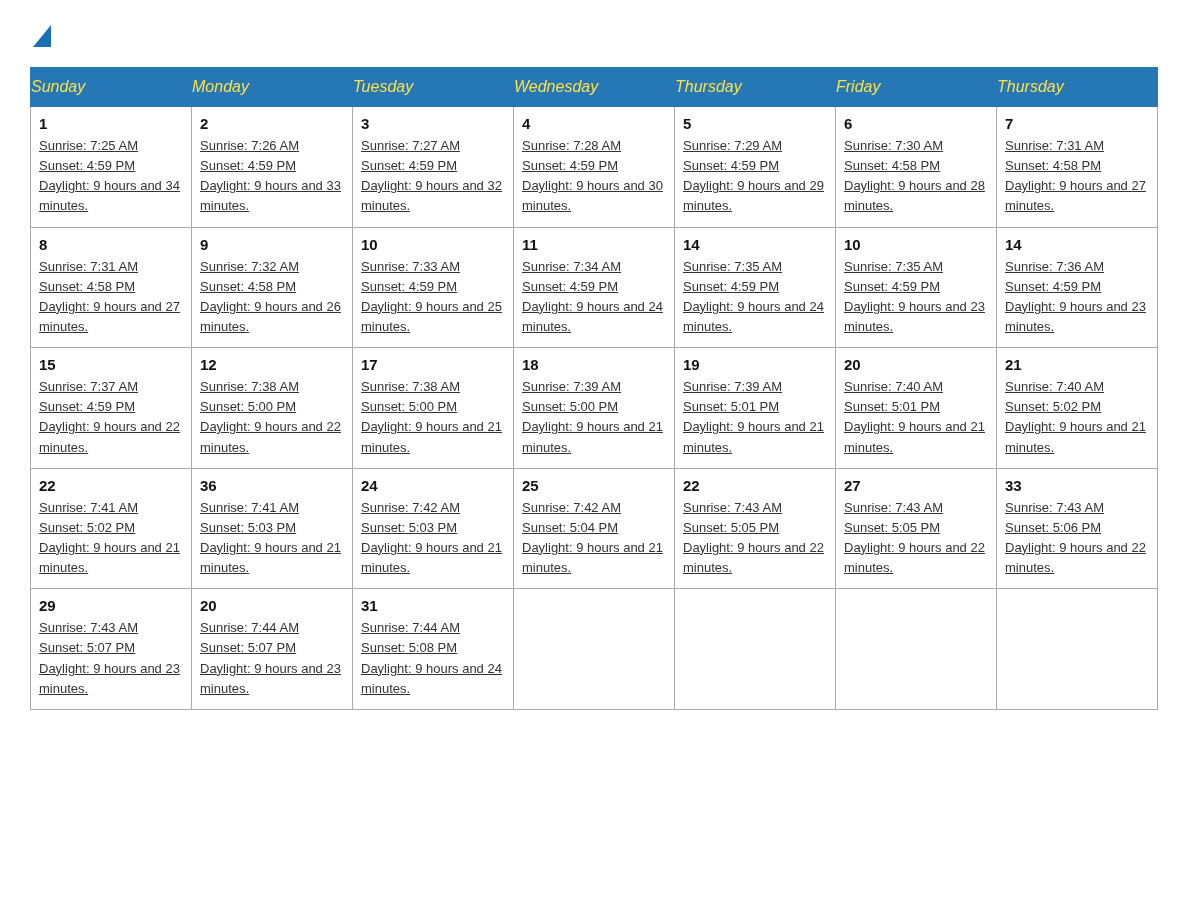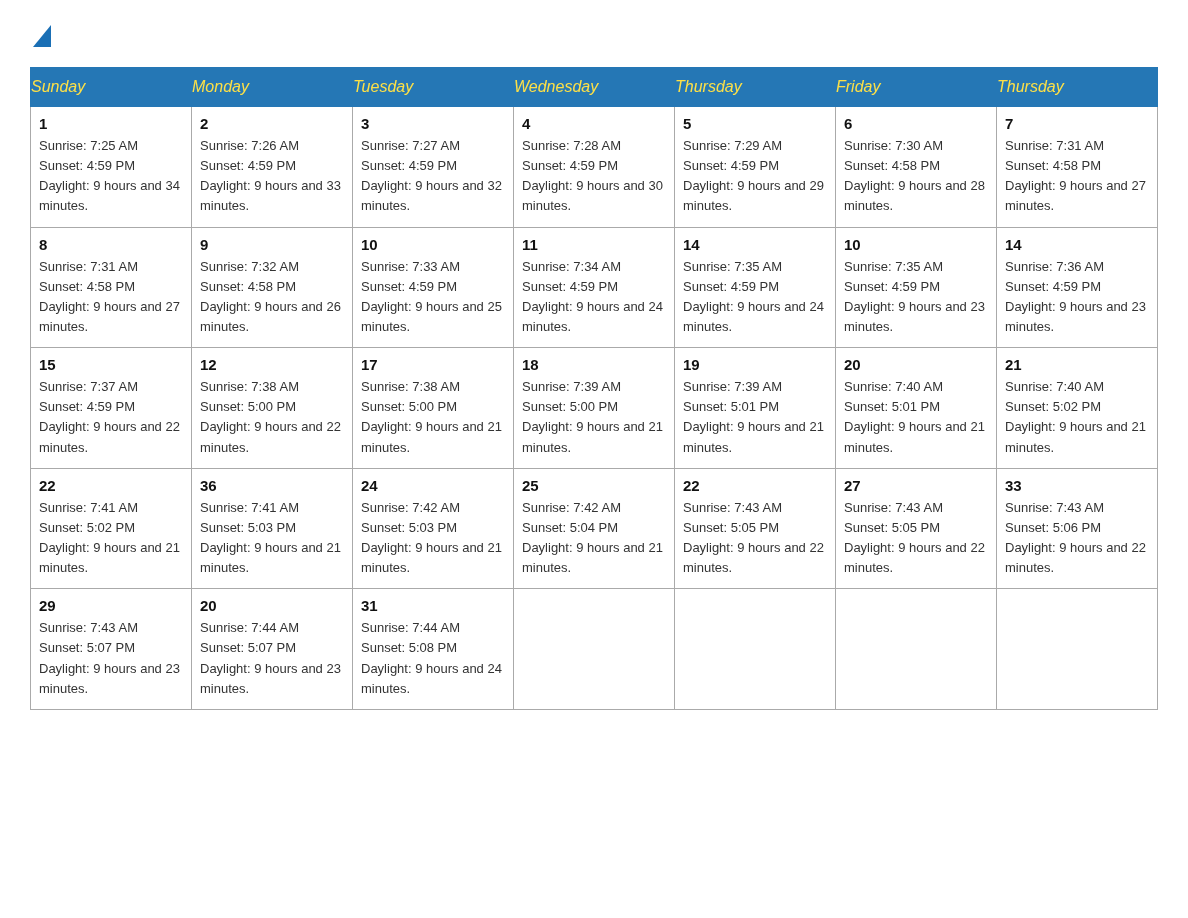--- a/index.html
+++ b/index.html
@@ -89,20 +89,21 @@
       font-size: 15px;
       font-weight: bold;
       color: #111;
       display: block;
       margin-bottom: 4px;
     }
     .day-info {
       font-size: 13px;
       line-height: 1.55;
       color: #333;
+      text-decoration: underline;
     }
     .empty-cell {
       background: #fff;
       border: 1px solid #aaa;
     }
     .last-row td {
       height: 120px;
     }
   </style>
 </head>

